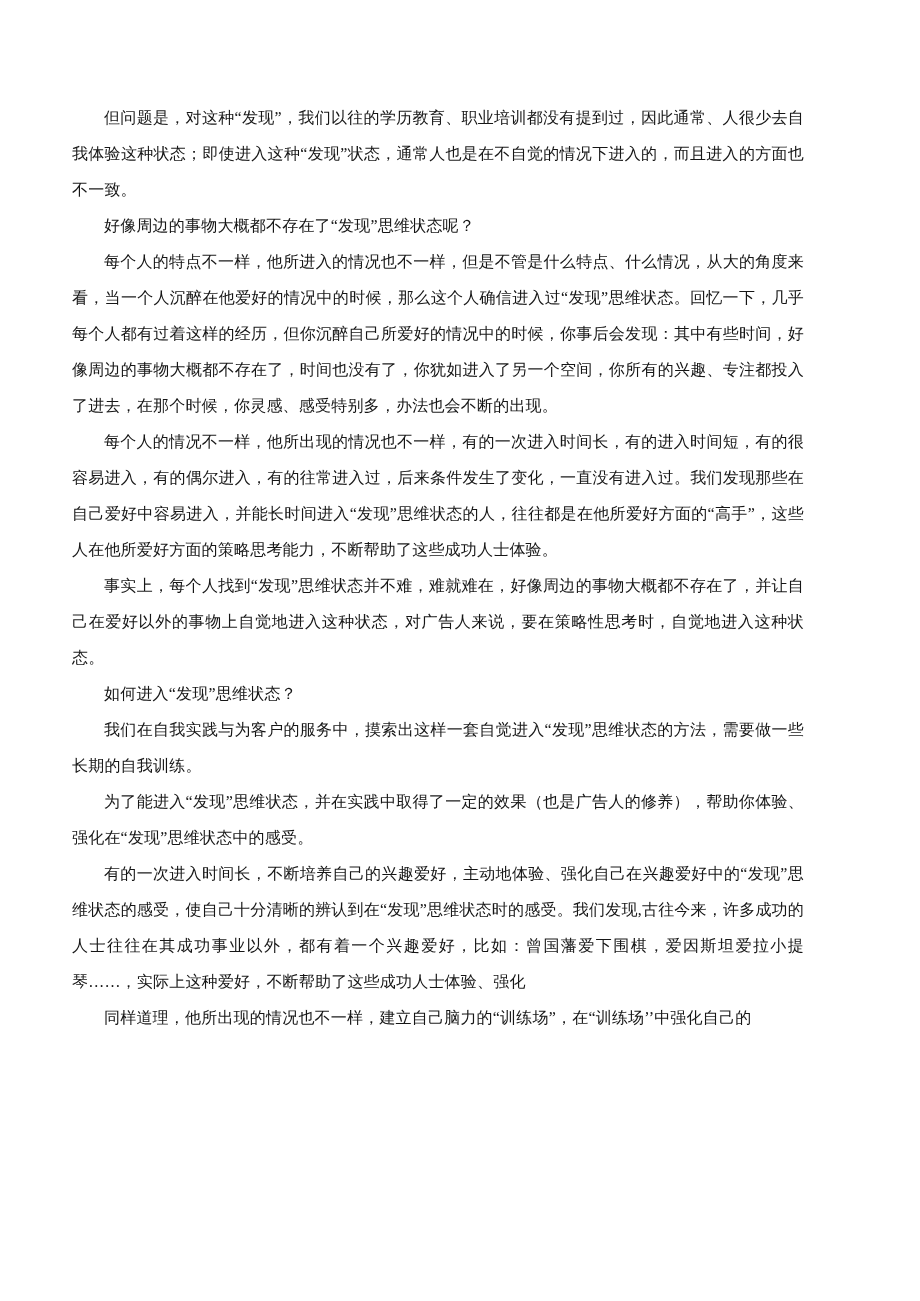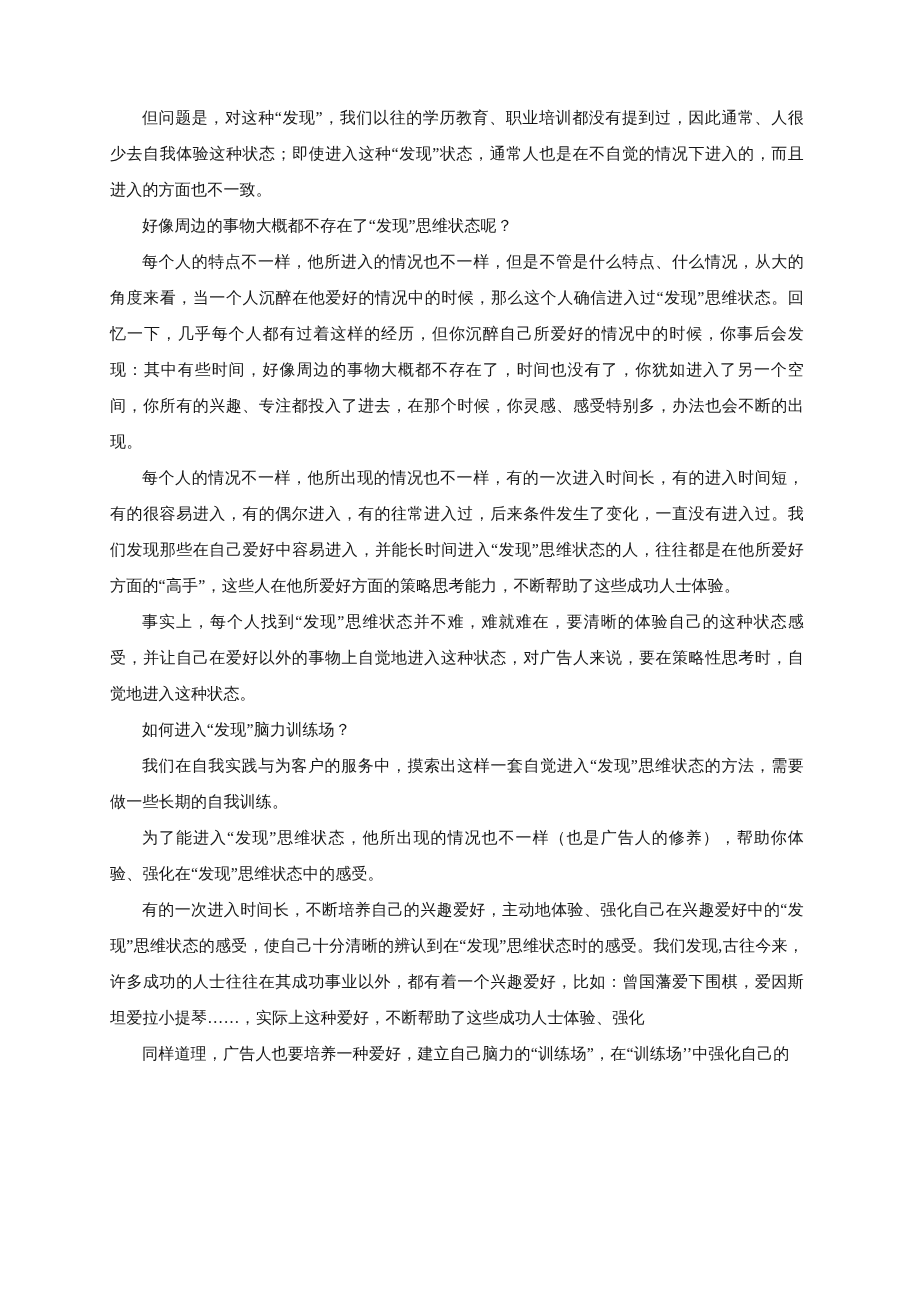--- a/index.html
+++ b/index.html
@@ -7,21 +7,21 @@
     padding: 0;
     background: #ffffff;
   }
   .page {
     position: relative;
     width: 920px;
     height: 1301px;
     margin: 0 auto;
     background: #ffffff;
     box-sizing: border-box;
-    padding: 100px 116px 0 110px;
+    padding: 100px 116px 0 72px;
     overflow: hidden;
   }
   .doc-body {
     font-family: "Liberation Serif", "DejaVu Serif", serif;
     font-size: 16px;
     line-height: 36px;
     color: #161616;
     text-align: justify;
     letter-spacing: 0.2px;
   }
@@ -35,20 +35,20 @@
 </style>
 </head>
 <body>
 
 <div class="page">
   <div class="doc-body">
     <p class="indent">但问题是，对这种“发现”，我们以往的学历教育、职业培训都没有提到过，因此通常、人很少去自我体验这种状态；即使进入这种“发现”状态，通常人也是在不自觉的情况下进入的，而且进入的方面也不一致。</p>
     <p class="indent">好像周边的事物大概都不存在了“发现”思维状态呢？</p>
     <p class="indent">每个人的特点不一样，他所进入的情况也不一样，但是不管是什么特点、什么情况，从大的角度来看，当一个人沉醉在他爱好的情况中的时候，那么这个人确信进入过“发现”思维状态。回忆一下，几乎每个人都有过着这样的经历，但你沉醉自己所爱好的情况中的时候，你事后会发现：其中有些时间，好像周边的事物大概都不存在了，时间也没有了，你犹如进入了另一个空间，你所有的兴趣、专注都投入了进去，在那个时候，你灵感、感受特别多，办法也会不断的出现。</p>
     <p class="indent">每个人的情况不一样，他所出现的情况也不一样，有的一次进入时间长，有的进入时间短，有的很容易进入，有的偶尔进入，有的往常进入过，后来条件发生了变化，一直没有进入过。我们发现那些在自己爱好中容易进入，并能长时间进入“发现”思维状态的人，往往都是在他所爱好方面的“高手”，这些人在他所爱好方面的策略思考能力，不断帮助了这些成功人士体验。</p>
-    <p class="indent">事实上，每个人找到“发现”思维状态并不难，难就难在，要清晰的体验自己的这种状态感受，并让自己在爱好以外的事物上自觉地进入这种状态，对广告人来说，要在策略性思考时，自觉地进入这种状态。</p>
-    <p class="indent">如何进入“发现”脑力训练场？</p>
+    <p class="indent">事实上，每个人找到“发现”思维状态并不难，难就难在，好像周边的事物大概都不存在了，并让自己在爱好以外的事物上自觉地进入这种状态，对广告人来说，要在策略性思考时，自觉地进入这种状态。</p>
+    <p class="indent">如何进入“发现”思维状态？</p>
     <p class="indent">我们在自我实践与为客户的服务中，摸索出这样一套自觉进入“发现”思维状态的方法，需要做一些长期的自我训练。</p>
-    <p class="indent">为了能进入“发现”思维状态，他所出现的情况也不一样（也是广告人的修养），帮助你体验、强化在“发现”思维状态中的感受。</p>
+    <p class="indent">为了能进入“发现”思维状态，并在实践中取得了一定的效果（也是广告人的修养），帮助你体验、强化在“发现”思维状态中的感受。</p>
     <p class="indent">有的一次进入时间长，不断培养自己的兴趣爱好，主动地体验、强化自己在兴趣爱好中的“发现”思维状态的感受，使自己十分清晰的辨认到在“发现”思维状态时的感受。我们发现,古往今来，许多成功的人士往往在其成功事业以外，都有着一个兴趣爱好，比如：曾国藩爱下围棋，爱因斯坦爱拉小提琴……，实际上这种爱好，不断帮助了这些成功人士体验、强化</p>
-    <p class="indent">同样道理，广告人也要培养一种爱好，建立自己脑力的“训练场”，在“训练场’’中强化自己的</p>
+    <p class="indent">同样道理，他所出现的情况也不一样，建立自己脑力的“训练场”，在“训练场’’中强化自己的</p>
   </div>
 </div>
 
 </body></html>

